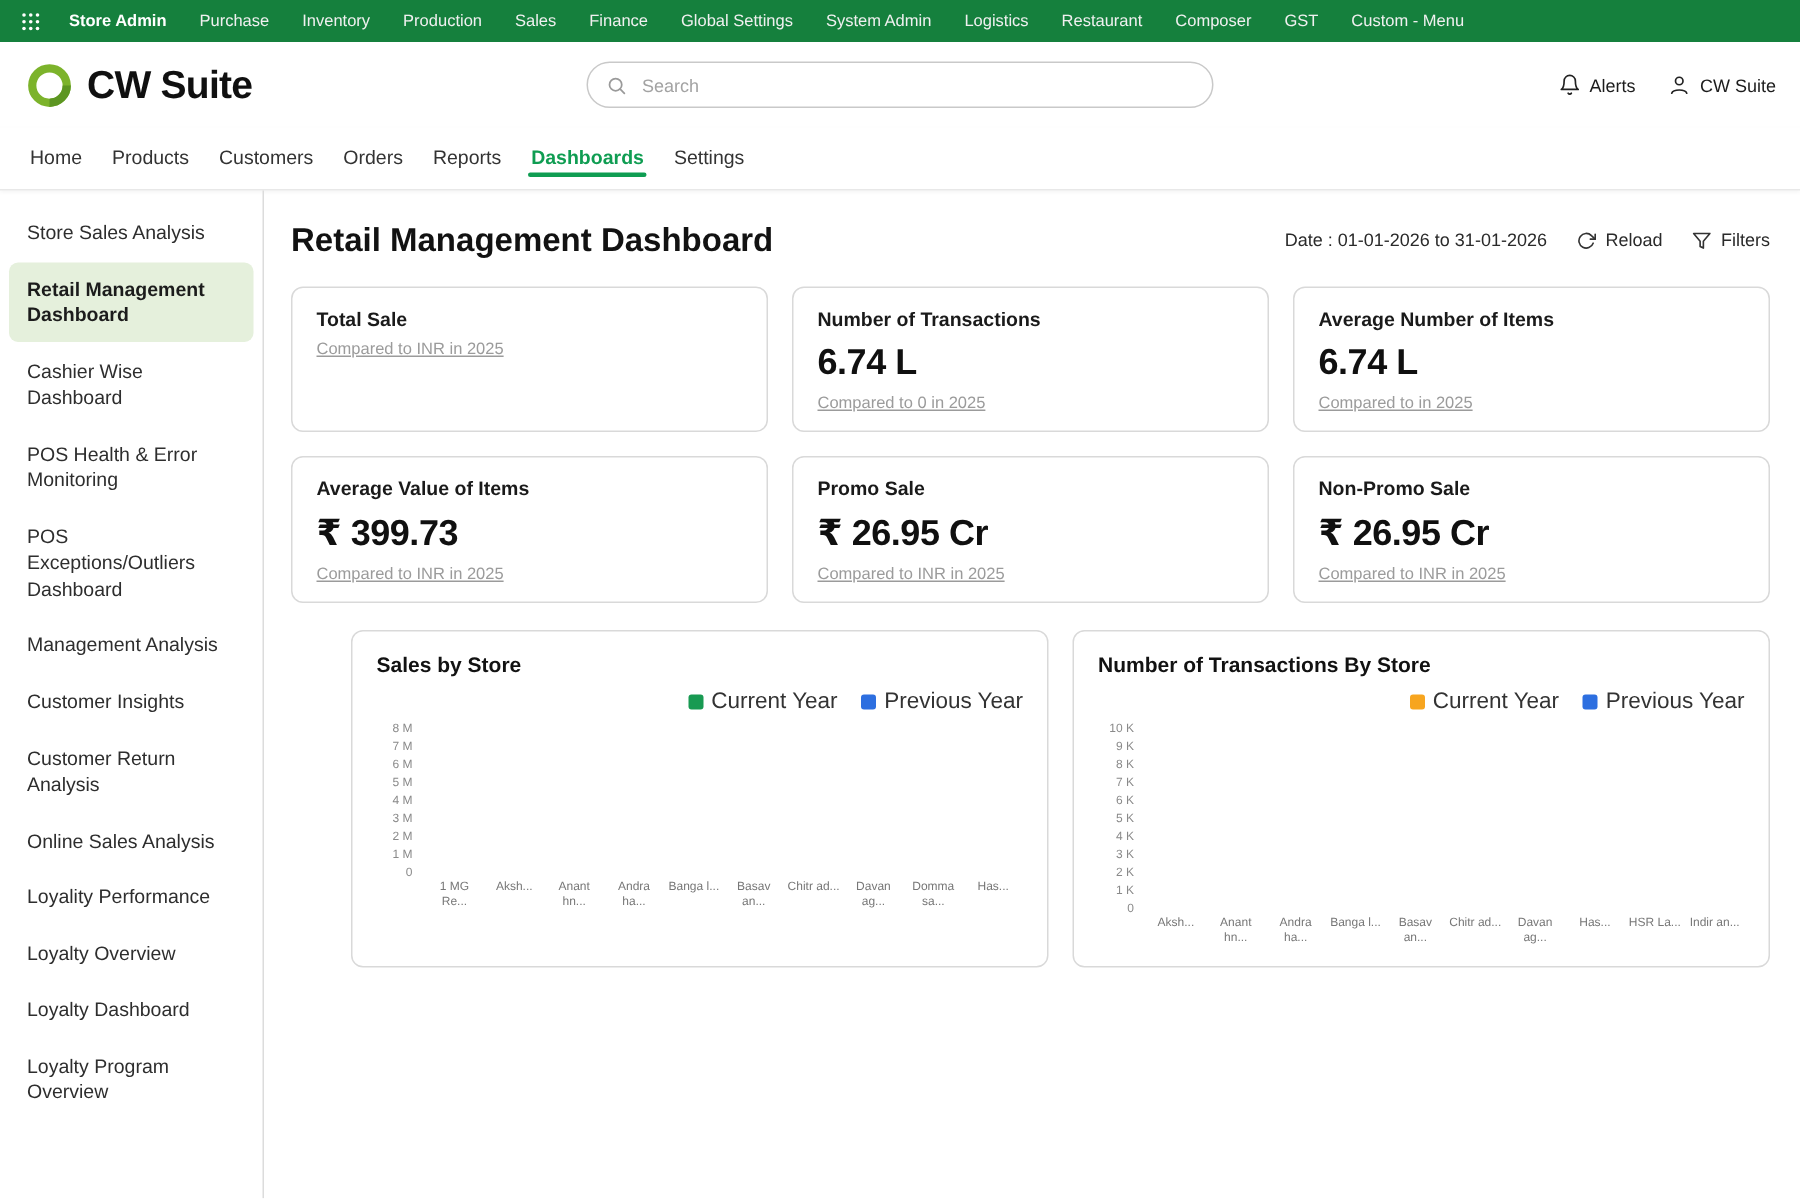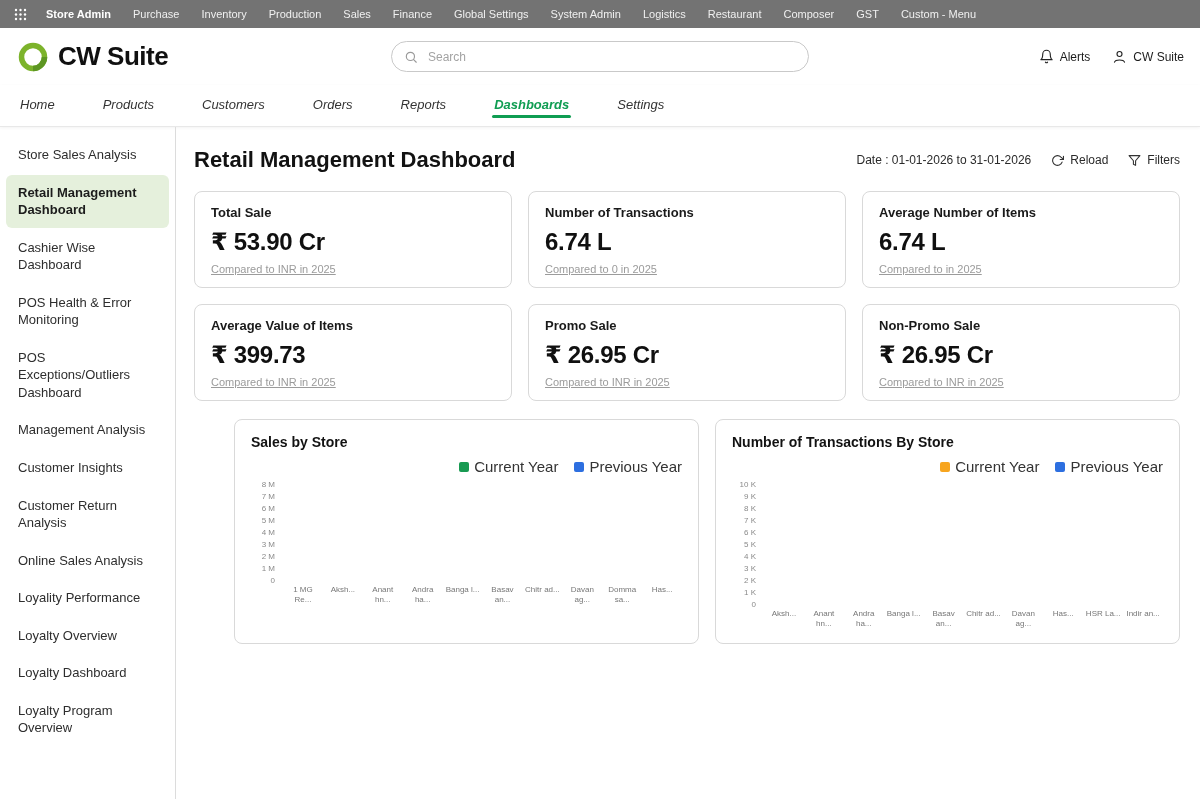--- a/index.html
+++ b/index.html
@@ -1,38 +1,38 @@
 <!DOCTYPE html>
 <html><head>
 <meta charset="utf-8">
 <title>CW Suite</title>
 <style>
   html,body{margin:0;padding:0;}
   body{font-family:"Liberation Sans","DejaVu Sans",sans-serif;background:#fff;}
   .app{width:1200px;height:799px;display:flex;flex-direction:column;overflow:hidden;background:#fff;}
 
   
-  .topbar{height:28px;background:#737373;color:#fff;display:flex;align-items:center;padding:0 10px;flex:0 0 auto;}
+  .topbar{height:28px;background:#15803d;color:#fff;display:flex;align-items:center;padding:0 10px;flex:0 0 auto;}
   .grid-icon{display:flex;align-items:center;margin:0 8px 0 4px;cursor:pointer;}
   .topbar-menu{display:flex;align-items:center;}
   .tb-item{font-size:11px;padding:0 11px;cursor:pointer;color:#f0f0f0;white-space:nowrap;}
   .tb-item.active{font-weight:700;color:#fff;}
 
   
   .header{height:57px;display:flex;align-items:center;padding:0 16px;position:relative;flex:0 0 auto;}
   .logo{display:flex;align-items:center;gap:8px;cursor:pointer;}
   .logo-text{font-size:26px;font-weight:800;color:#101010;letter-spacing:-0.5px;}
   .search{position:absolute;left:50%;transform:translateX(-50%);width:418px;height:31px;border:1px solid #c9c9c9;border-radius:16px;display:flex;align-items:center;gap:8px;padding:0 12px;background:#fff;box-sizing:border-box;}
   .search input{border:none;outline:none;flex:1;font-size:12px;color:#737373;background:transparent;font-family:inherit;}
   .search input::placeholder{color:#a3a3a3;}
   .header-right{margin-left:auto;display:flex;align-items:center;gap:22px;}
   .hbtn{display:flex;align-items:center;gap:6px;font-size:12px;color:#1c1c1c;cursor:pointer;background:none;border:none;font-family:inherit;padding:0;}
 
   
-  .tabs{display:flex;gap:44px;padding:10px 18px 0;border-bottom:1px solid #e8e8e8;box-shadow:0 1px 3px rgba(0,0,0,0.05);flex:0 0 auto;background:#fff;font-style:italic;}
+  .tabs{display:flex;gap:16px;padding:10px 18px 0;border-bottom:1px solid #e8e8e8;box-shadow:0 1px 3px rgba(0,0,0,0.05);flex:0 0 auto;background:#fff;}
   .tab{font-size:13px;color:#333;padding:2px 2px 14px;position:relative;cursor:pointer;white-space:nowrap;}
   .tab.active{color:#0f9d52;font-weight:700;}
   .tab.active::after{content:"";position:absolute;left:0;right:0;bottom:8px;height:3px;border-radius:3px;background:#0f9d52;}
 
   
   .layout{flex:1;display:flex;min-height:0;}
   .sidebar{width:176px;flex:0 0 176px;border-right:1px solid #dcdcdc;padding:8px 0;overflow:hidden;box-sizing:border-box;}
   .side-item{font-size:13px;color:#2e2e2e;padding:9px 12px;margin:2px 6px;line-height:1.35;border-radius:6px;cursor:pointer;}
   .side-item.active{background:#e5f0dc;font-weight:700;color:#1c1c1c;}
 
@@ -181,21 +181,20 @@
               <polygon points="22 3 2 3 10 12.5 10 19 14 21 14 12.5 22 3"></polygon>
             </svg>
             <span>Filters</span>
           </button>
         </div>
       </div>
 
       <div class="kpi-grid">
           <div class="kpi-card">
             <div class="kpi-title">Total Sale</div>
-            <div class="kpi-value">₹ 53.90 Cr</div>
             <div class="kpi-sub">Compared to INR in 2025</div>
           </div>
           <div class="kpi-card">
             <div class="kpi-title">Number of Transactions</div>
             <div class="kpi-value">6.74 L</div>
             <div class="kpi-sub">Compared to 0 in 2025</div>
           </div>
           <div class="kpi-card">
             <div class="kpi-title">Average Number of Items</div>
             <div class="kpi-value">6.74 L</div>

